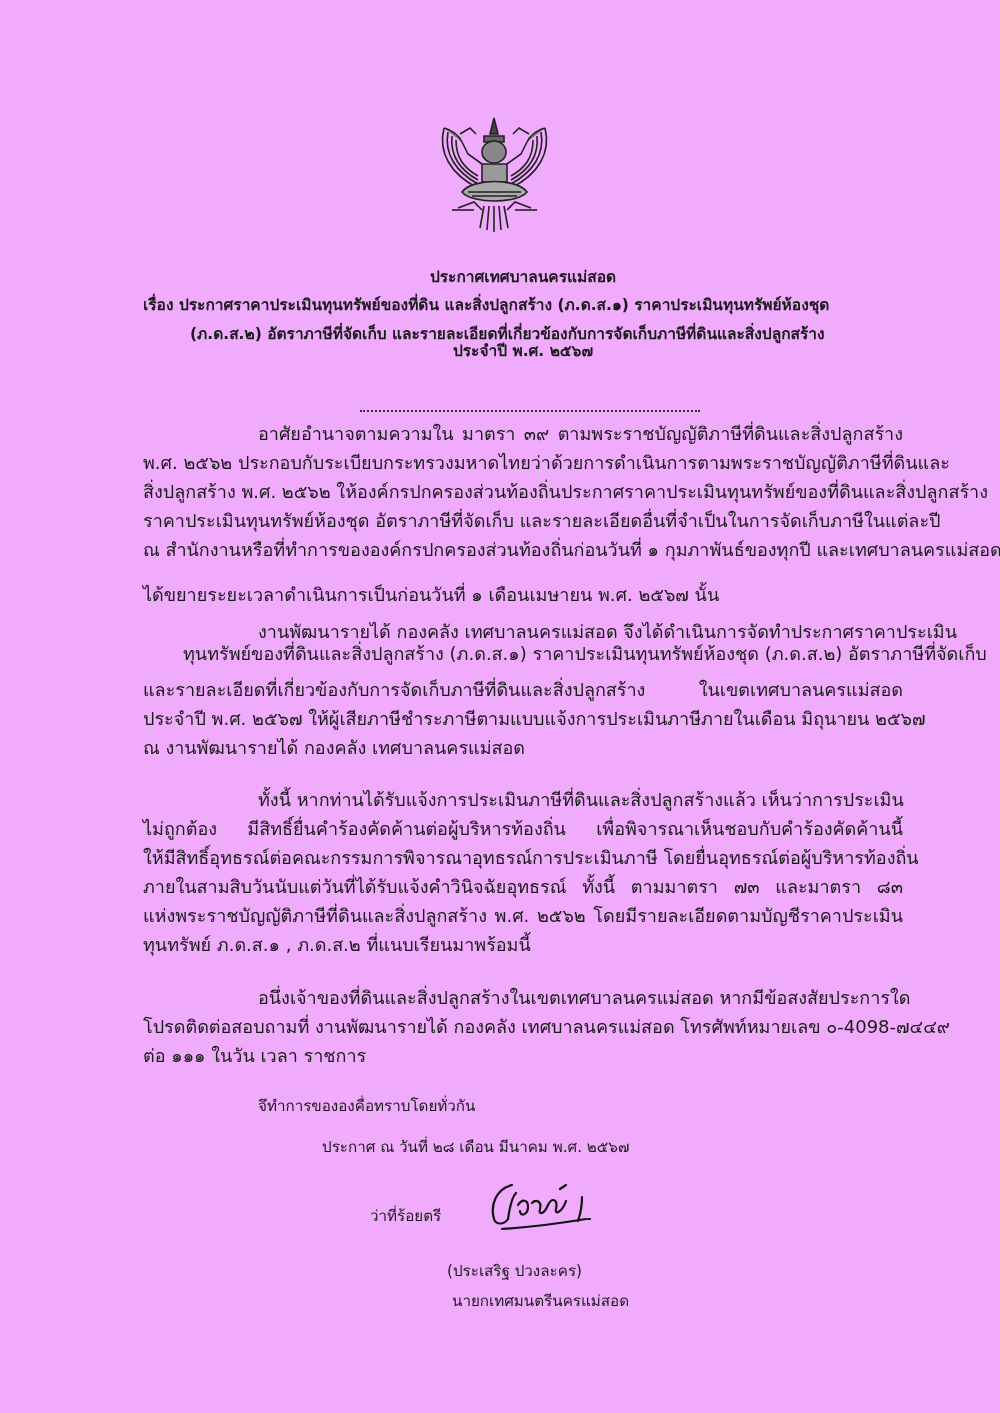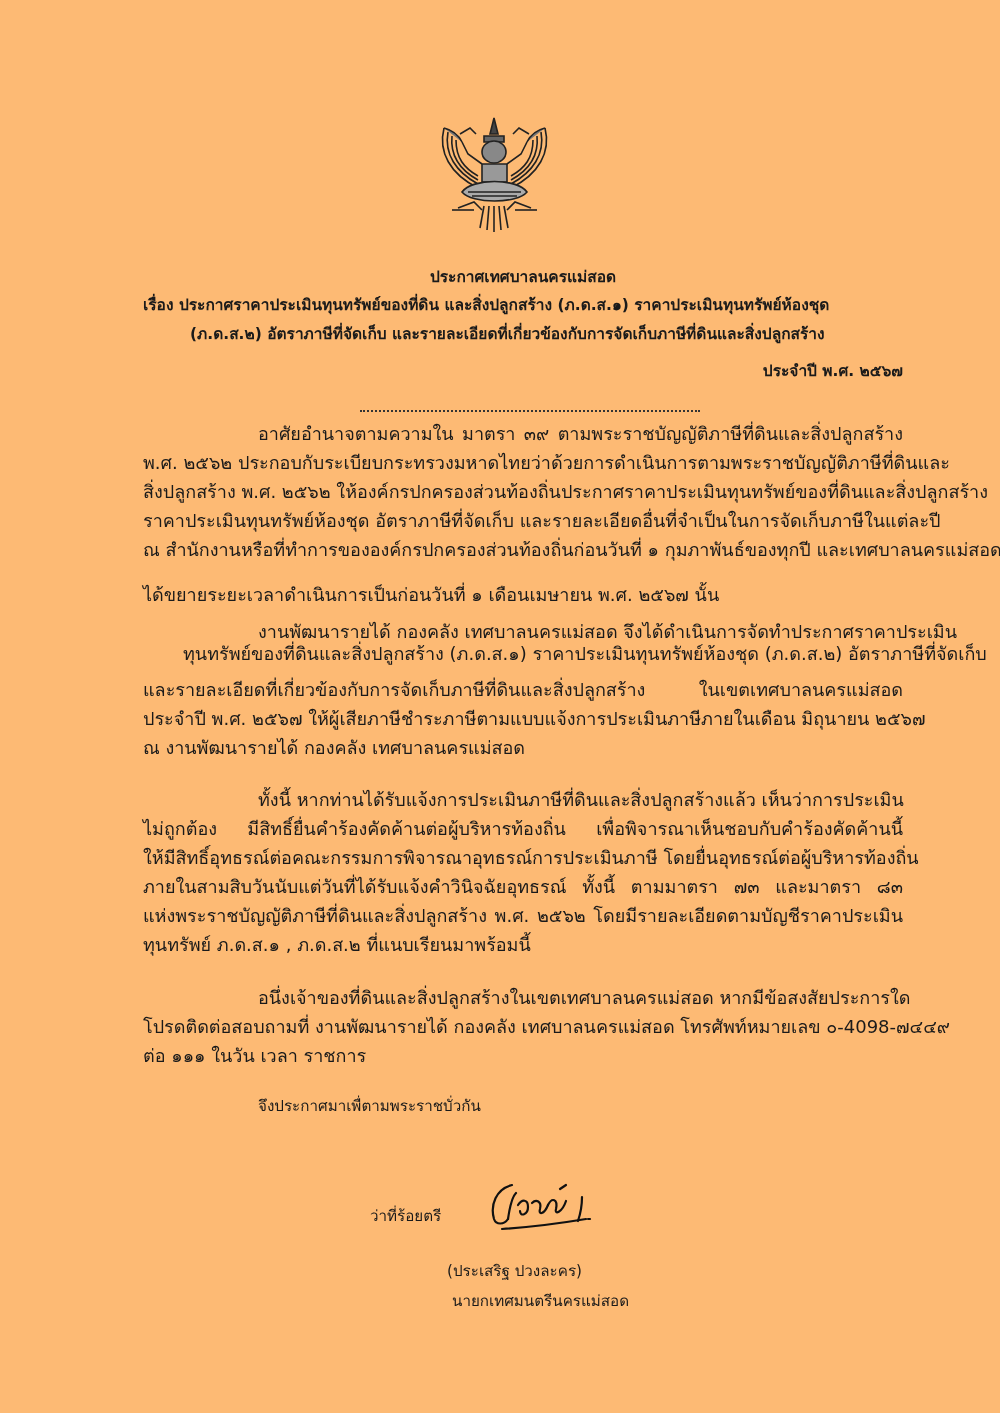--- a/index.html
+++ b/index.html
@@ -1,18 +1,18 @@
 <!DOCTYPE html>
 <html><head>
 <meta charset="utf-8">
 <style>
   html, body { margin:0; padding:0; background:#ffffff; }
   body { width:1000px; height:1413px; position:relative; overflow:hidden;
          font-family:"DejaVu Sans", sans-serif; color:#1a1a1a; }
-  .page { position:absolute; left:0; top:0; width:1000px; height:1413px; background:#fdba74; }
+  .page { position:absolute; left:0; top:0; width:1000px; height:1413px; background:#f0abfc; }
 
   .emblem { position:absolute; left:432px; top:112px; width:125px; height:124px; }
 
   .title-block { position:absolute; left:143px; width:760px; top:262px; font-weight:bold; font-size:15.5px; }
   .title-line { position:absolute; white-space:nowrap; line-height:30px; }
   .t-center { left:0; width:760px; text-align:center; }
 
   .dotline { position:absolute; left:360px; top:398px; width:340px; height:12px;
              border-bottom:2px dotted #333; }
 
@@ -71,21 +71,21 @@
       <path d="M62 94 L62 120"></path>
       <path d="M67 94 L69 118"></path>
       <path d="M72 94 L76 116"></path>
     </g>
   </svg>
 
   <div class="title-block">
     <div class="title-line t-center" style="top:0px;">ประกาศเทศบาลนครแม่สอด</div>
     <div class="title-line" style="top:28px; left:0;">เรื่อง  ประกาศราคาประเมินทุนทรัพย์ของที่ดิน และสิ่งปลูกสร้าง (ภ.ด.ส.๑) ราคาประเมินทุนทรัพย์ห้องชุด</div>
     <div class="title-line" style="top:57px; left:47px;">(ภ.ด.ส.๒)  อัตราภาษีที่จัดเก็บ และรายละเอียดที่เกี่ยวข้องกับการจัดเก็บภาษีที่ดินและสิ่งปลูกสร้าง</div>
-    <div class="title-line t-center" style="top:94px;text-align:right;">ประจำปี พ.ศ. ๒๕๖๗</div>
+    <div class="title-line t-center" style="top:74px;">ประจำปี พ.ศ. ๒๕๖๗</div>
   </div>
 
   <div class="dotline"></div>
 
   <div>
     <div class="para-line indent" style="top:420px;">อาศัยอำนาจตามความใน มาตรา ๓๙ ตามพระราชบัญญัติภาษีที่ดินและสิ่งปลูกสร้าง</div>
     <div class="para-line" style="top:449px;">พ.ศ. ๒๕๖๒  ประกอบกับระเบียบกระทรวงมหาดไทยว่าด้วยการดำเนินการตามพระราชบัญญัติภาษีที่ดินและ</div>
     <div class="para-line" style="top:478px;">สิ่งปลูกสร้าง พ.ศ. ๒๕๖๒ ให้องค์กรปกครองส่วนท้องถิ่นประกาศราคาประเมินทุนทรัพย์ของที่ดินและสิ่งปลูกสร้าง</div>
     <div class="para-line" style="top:507px;">ราคาประเมินทุนทรัพย์ห้องชุด อัตราภาษีที่จัดเก็บ และรายละเอียดอื่นที่จำเป็นในการจัดเก็บภาษีในแต่ละปี</div>
     <div class="para-line" style="top:536px;">ณ สำนักงานหรือที่ทำการขององค์กรปกครองส่วนท้องถิ่นก่อนวันที่ ๑ กุมภาพันธ์ของทุกปี และเทศบาลนครแม่สอด</div>
@@ -108,21 +108,22 @@
     <div class="para-line" style="top:902px;">แห่งพระราชบัญญัติภาษีที่ดินและสิ่งปลูกสร้าง พ.ศ. ๒๕๖๒  โดยมีรายละเอียดตามบัญชีราคาประเมิน</div>
     <div class="para-line last" style="top:931px;">ทุนทรัพย์ ภ.ด.ส.๑ , ภ.ด.ส.๒ ที่แนบเรียนมาพร้อมนี้</div>
   </div>
 
   <div>
     <div class="para-line indent" style="top:984px;">อนึ่งเจ้าของที่ดินและสิ่งปลูกสร้างในเขตเทศบาลนครแม่สอด หากมีข้อสงสัยประการใด</div>
     <div class="para-line" style="top:1013px;">โปรดติดต่อสอบถามที่ งานพัฒนารายได้ กองคลัง เทศบาลนครแม่สอด โทรศัพท์หมายเลข ๐-4098-๗๔๔๙</div>
     <div class="para-line last" style="top:1042px;">ต่อ ๑๑๑  ในวัน เวลา ราชการ</div>
   </div>
 
-  <div class="closing" style="left:258px; top:1092px;">จึงประกาศมาเพื่ตามพระราชบั่วกัน</div>
+  <div class="closing" style="left:258px; top:1092px;">จึทำการขององคื่อทราบโดยทั่วกัน</div>
+  <div class="closing" style="left:322px; top:1133px;">ประกาศ ณ วันที่  ๒๘   เดือน  มีนาคม  พ.ศ. ๒๕๖๗</div>
 
   <svg class="signature" viewBox="0 0 130 60">
     <g fill="none" stroke="#111" stroke-width="2.2" stroke-linecap="round">
       <path d="M30 10 C14 14, 8 30, 12 44 C14 50, 22 50, 26 44"></path>
       <path d="M26 44 C28 30, 30 22, 34 18"></path>
       <path d="M36 30 C40 24, 46 24, 46 32 C46 40, 38 42, 38 36"></path>
       <path d="M50 28 C54 24, 60 26, 58 34 C56 40, 62 40, 66 30"></path>
       <path d="M66 30 C70 22, 76 24, 74 34 C72 40, 80 38, 84 26"></path>
       <path d="M78 14 l6 -4"></path>
       <path d="M100 22 C100 32, 98 40, 96 46"></path>

